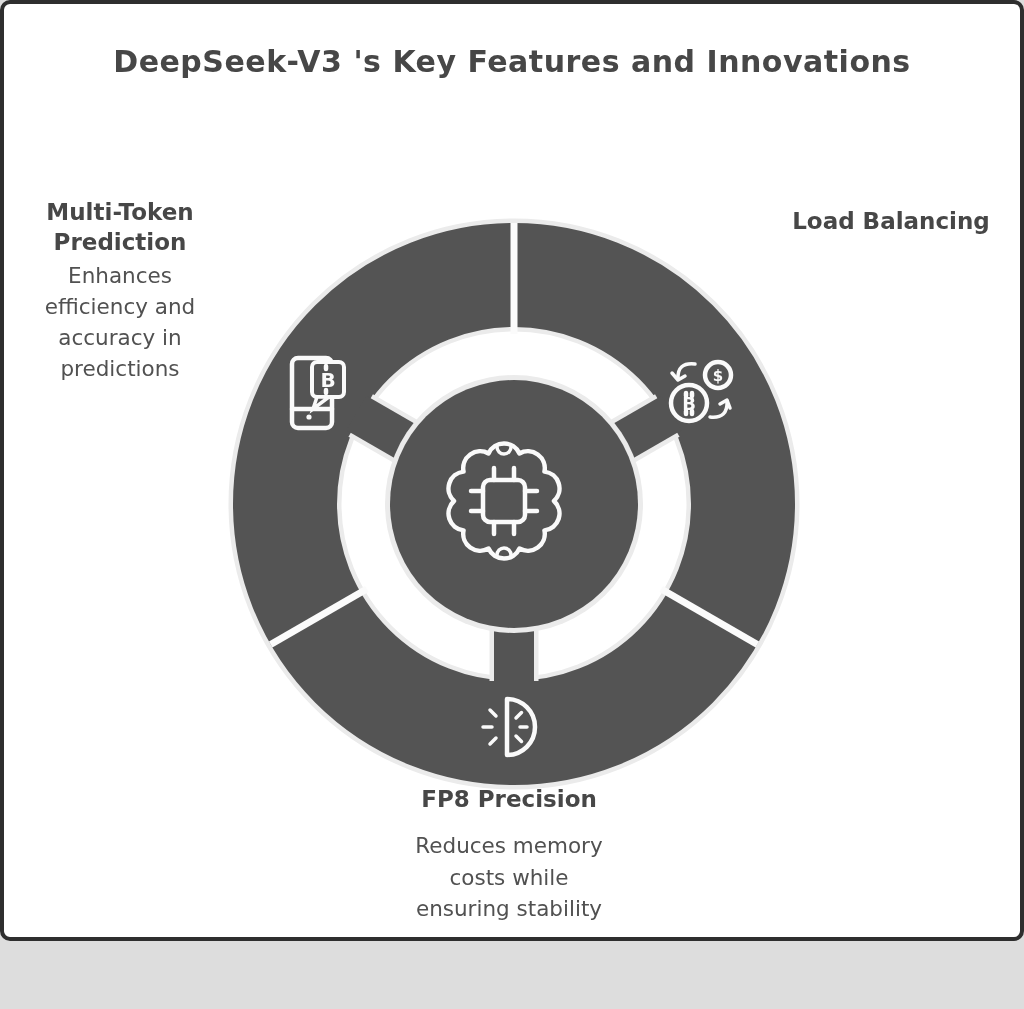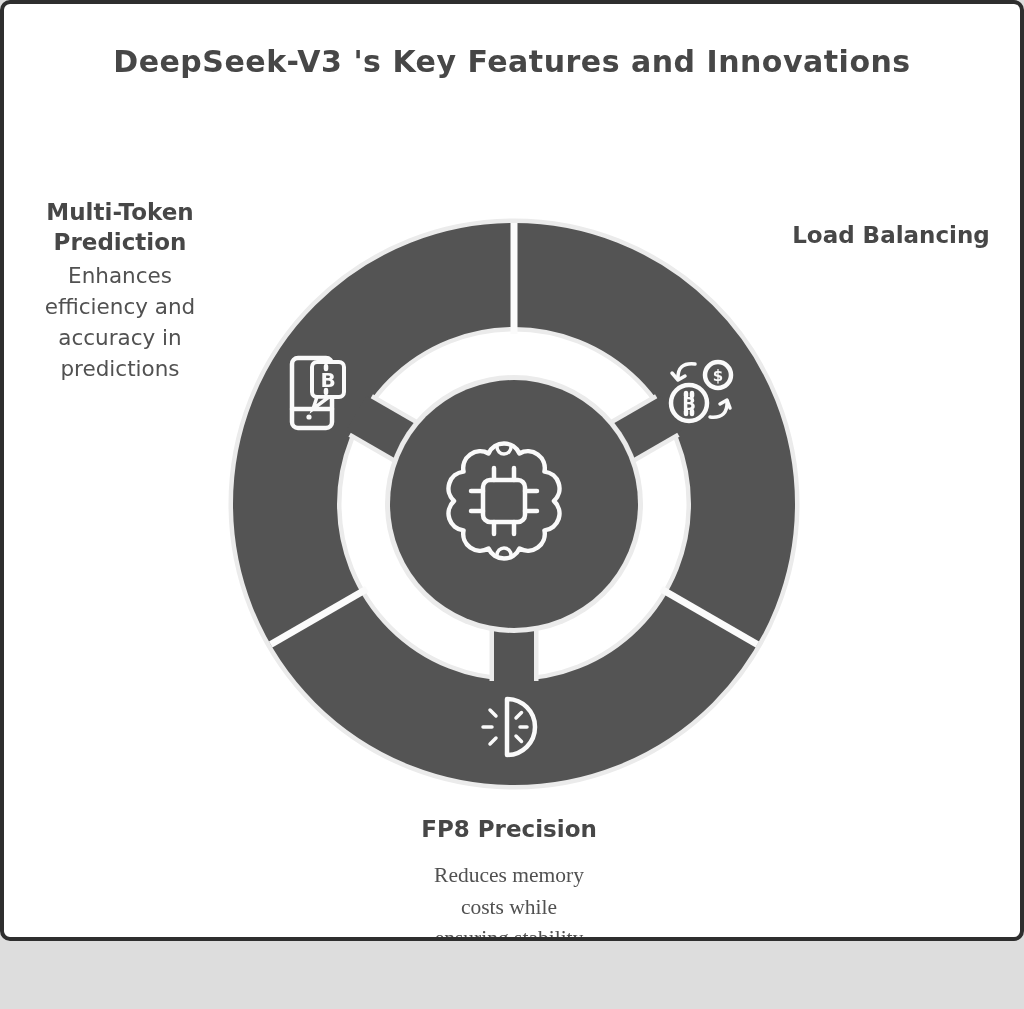--- a/index.html
+++ b/index.html
@@ -22,25 +22,25 @@
   .diagram-svg{position:absolute; left:0; top:0;}
   .feature{position:absolute; text-align:center;}
   .feature-heading{
     margin:0; font-size:23px; font-weight:bold; line-height:1.32;
     color:var(--heading-text); white-space:pre-line;
   }
   .feature-desc{
     margin:0; font-size:21.5px; line-height:1.45; white-space:pre-line;
   }
   .pos-left  {left:10px;  top:193px; width:212px;}
-  .pos-right {left:774px; top:216px; width:226px;}
-  .pos-bottom{left:350px; top:810px; width:310px;}
+  .pos-right {left:774px; top:202px; width:226px;}
+  .pos-bottom{left:350px; top:780px; width:310px;}
   .pos-left   .feature-desc{margin-top:2px;}
   .pos-right  .feature-desc{margin-top:20px;}
-  .pos-bottom .feature-desc{margin-top:16px;font-family:Liberation Serif, serif;}
+  .pos-bottom .feature-desc{margin-top:16px;}
   
   .s-halo{fill:none; stroke:var(--halo);}
   .s-dark{fill:none; stroke:var(--donut-fill);}
   .f-halo{fill:var(--halo); stroke:none;}
   .f-dark{fill:var(--donut-fill); stroke:none;}
   .s-div{stroke:var(--divider); stroke-width:7; stroke-linecap:butt;}
   .icon{fill:none; stroke:var(--icon-stroke); stroke-width:4.5;
         stroke-linecap:round; stroke-linejoin:round;}
   .icon-thin{stroke-width:3.5;}
   .icon-fill{fill:var(--icon-stroke); stroke:none;}

